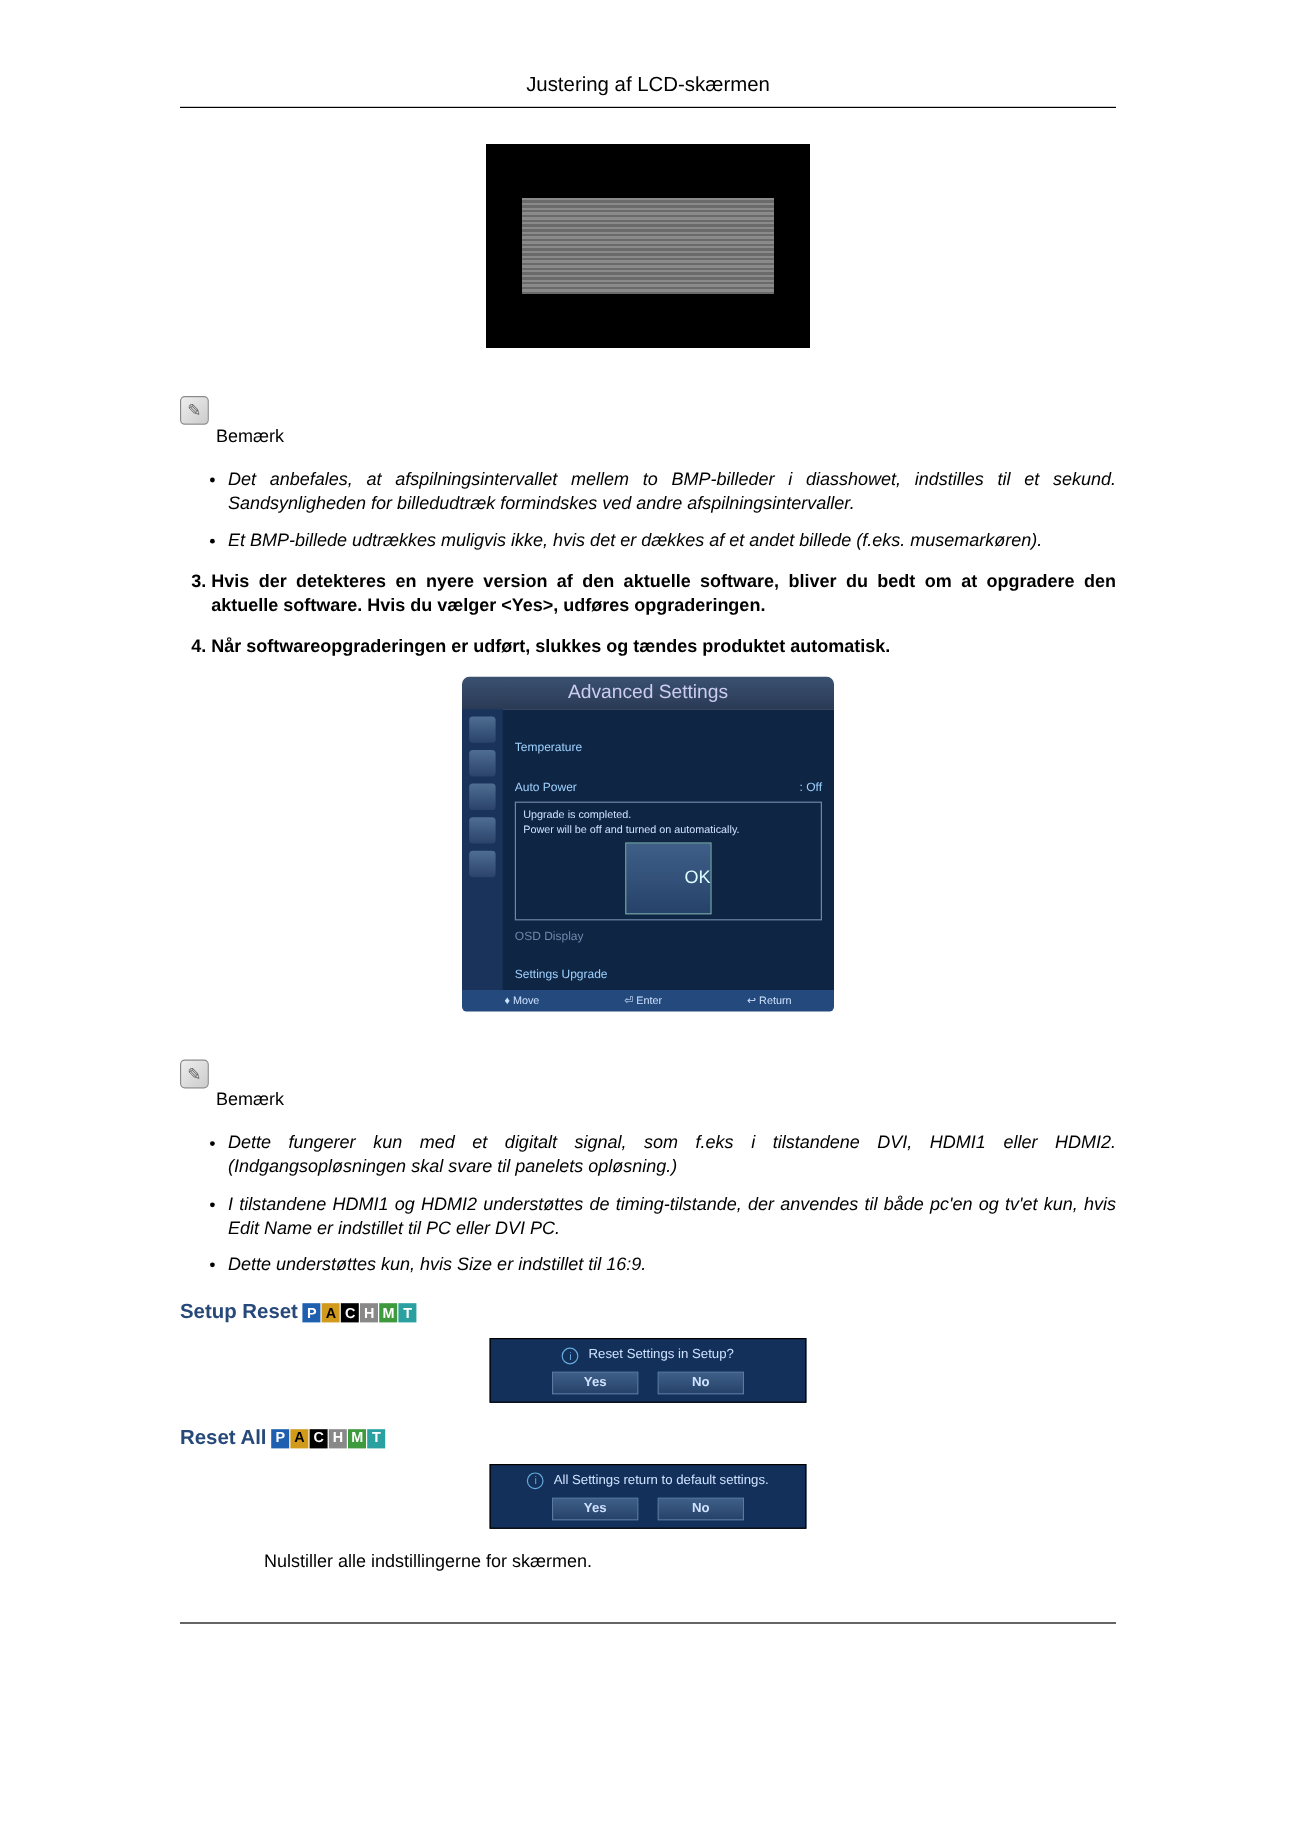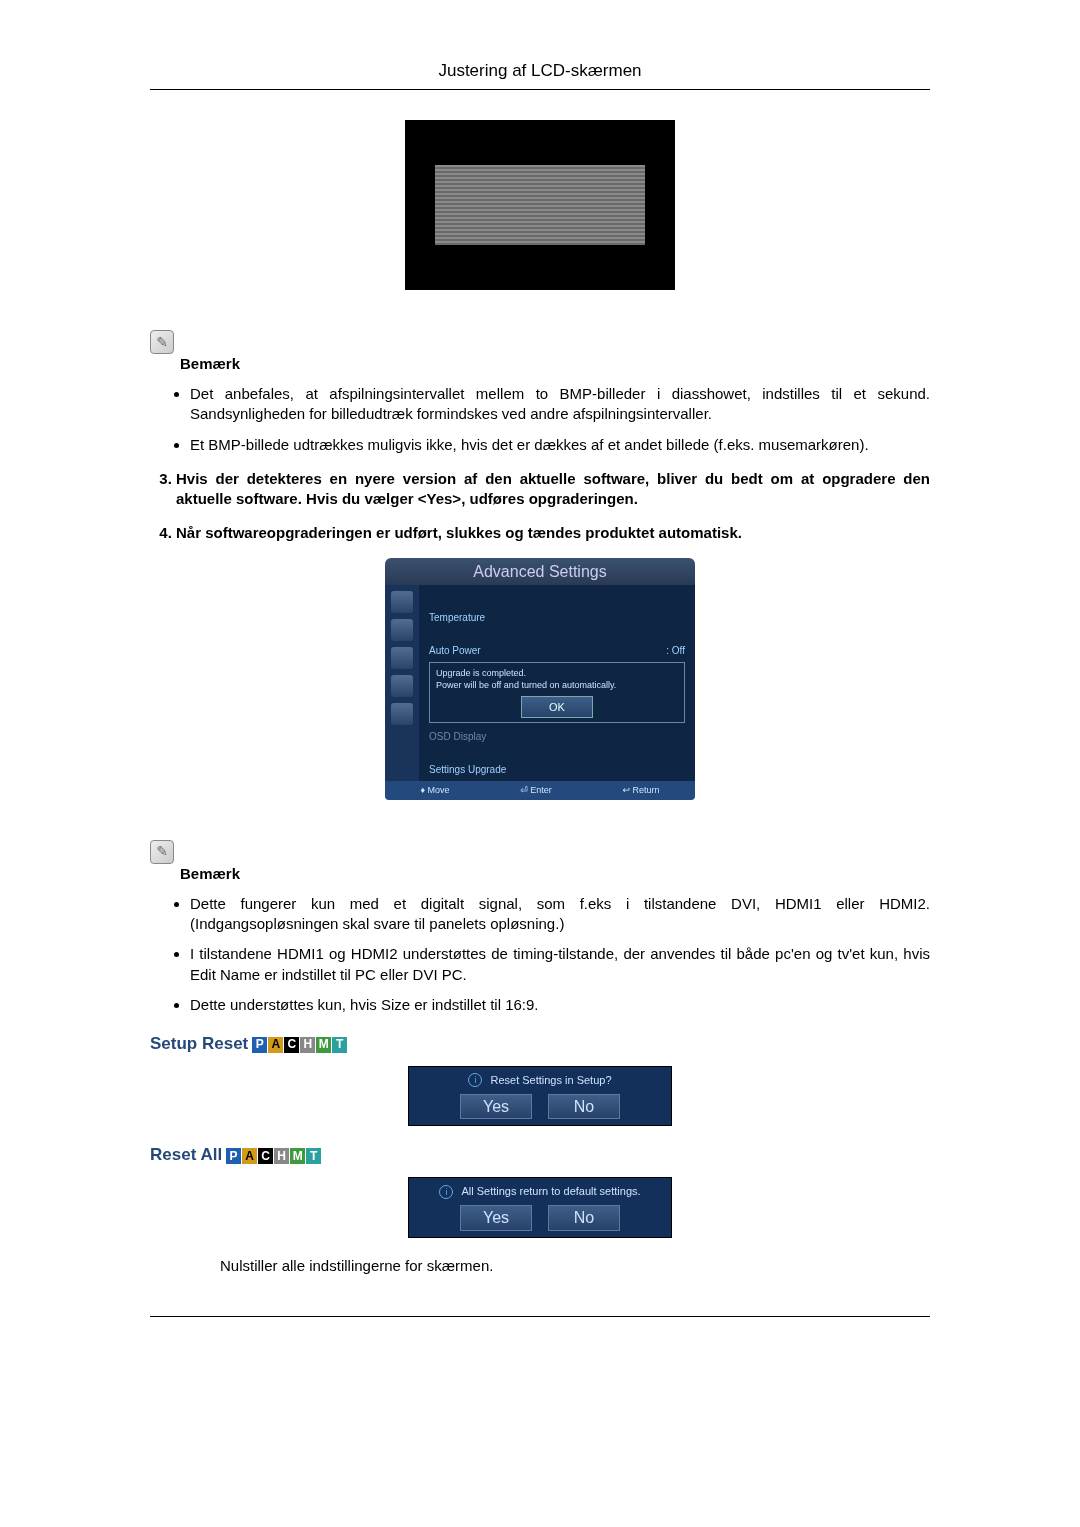--- a/index.html
+++ b/index.html
@@ -53,31 +53,32 @@
     border: 1px solid #888;
     border-radius: 4px;
     background: linear-gradient(135deg,#eee,#ccc);
     display: inline-flex;
     align-items: center;
     justify-content: center;
     font-size: 14px;
     color: #666;
   }
   .note-title {
-    font-weight: bold;
+    font-weight: normal;
     margin-top: 44px;
   }
   .body-text {
     margin: 8px 0 14px 0;
     text-align: justify;
   }
   ul.bullets {
     list-style: disc;
     padding-left: 40px;
-    margin: 4px 0 14px 0;
+    margin: 16px 0 14px 0;
+    font-style: italic;
   }
   ul.bullets li {
     margin-bottom: 10px;
     text-align: justify;
   }
   ol.steps {
     margin: 0;
     padding-left: 26px;
     font-weight: bold;
   }
@@ -135,26 +136,26 @@
     border: 1px solid #6d87aa;
     margin: 4px 0 6px 0;
     padding: 4px 6px;
     color: #cfe2ff;
     font-size: 9px;
   }
   .osd-ok {
     display: block;
     width: 70px;
     margin: 4px auto 0 auto;
-    text-align: center;
+    text-align: right;
     background: linear-gradient(#3f5f88,#26426a);
     border: 1px solid #7aa;
     color: #dff;
-    font-size: 11px;
-    padding: 3px 0;
+    font-size: 15px;
+    padding: 19px 0;
   }
   .osd-dim { color: #6f87ab; }
   .osd-footer {
     display: flex;
     justify-content: space-around;
     background: #244a7d;
     color: #cfe2ff;
     font-size: 9px;
     padding: 3px 0;
     border-bottom-left-radius: 4px;
@@ -206,22 +207,23 @@
   .dialog-btns {
     display: flex;
     justify-content: center;
     gap: 16px;
   }
   .dialog-btn {
     width: 70px;
     text-align: center;
     background: linear-gradient(#3f5f88,#26426a);
     border: 1px solid #5b7aa0;
-    font-size: 16px;
+    font-size: 11px;
     padding: 1px 0;
+    font-weight: bold;
   }
   .footer-rule {
     border: none;
     border-top: 1px solid #000;
     margin-top: 40px;
   }
 </style>
 </head>
 <body>
 

